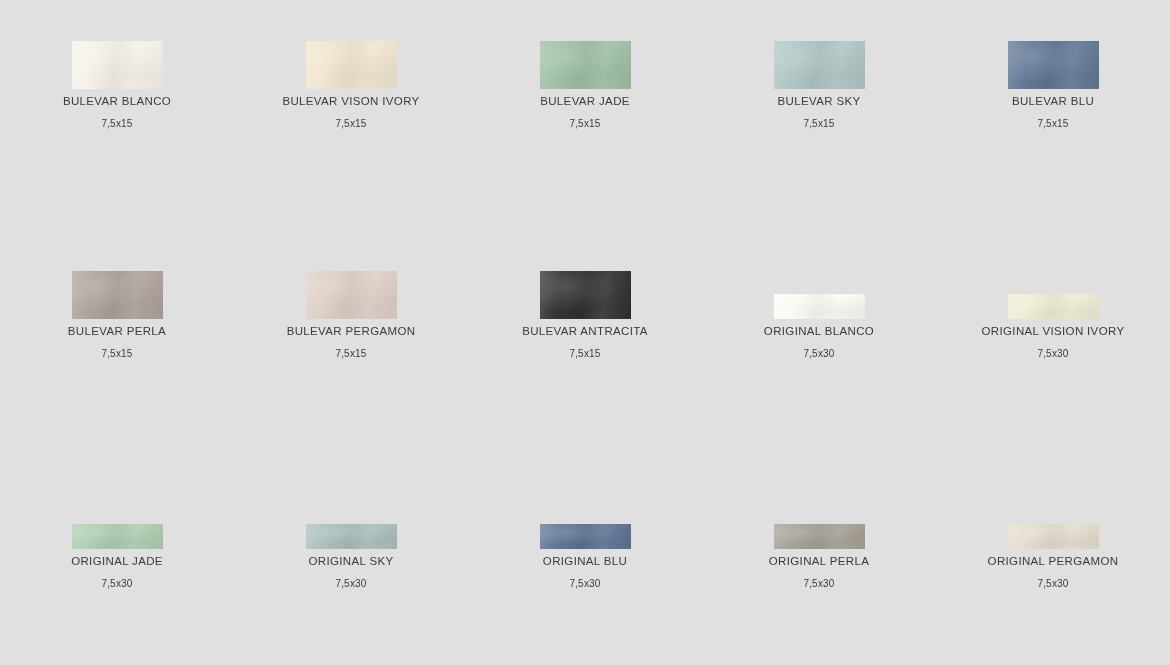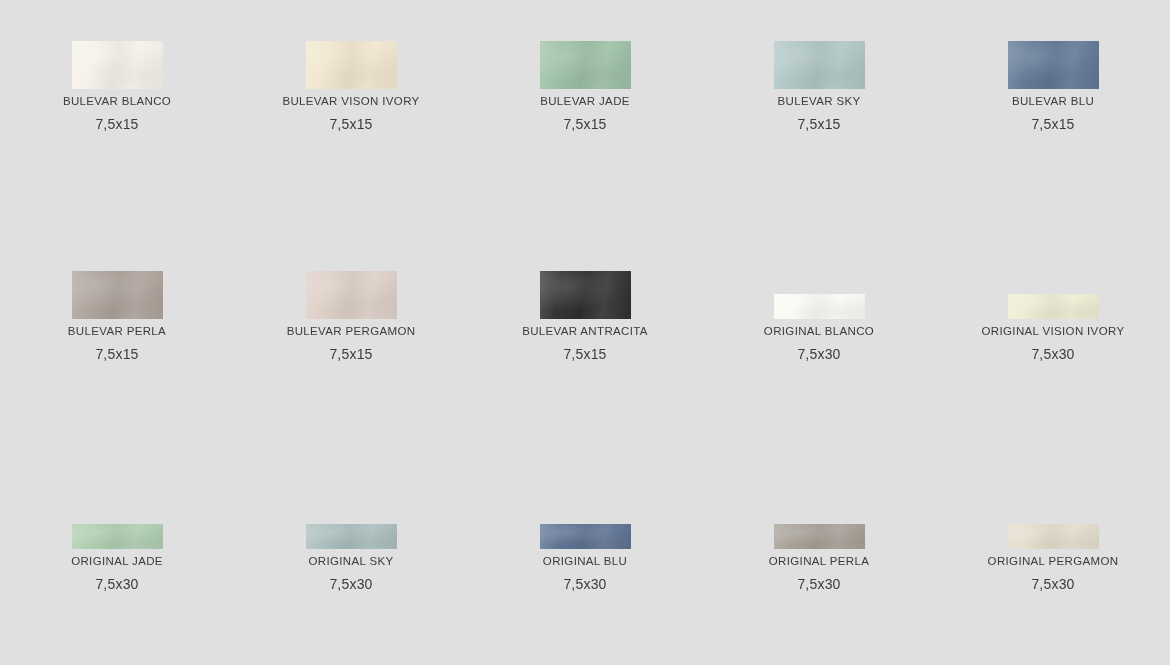--- a/index.html
+++ b/index.html
@@ -93,21 +93,21 @@
     letter-spacing: 0.35px;
     color: #3b3b3c;
     text-transform: uppercase;
     white-space: nowrap;
     line-height: 14px;
     text-align: center;
   }
 
   .tile-size {
     margin-top: 9px;
-    font-size: 14px;
+    font-size: 10px;
     letter-spacing: 0.2px;
     color: #3b3b3c;
     white-space: nowrap;
     line-height: 14px;
     text-align: center;
   }
 </style>
 </head>
 <body>
 

